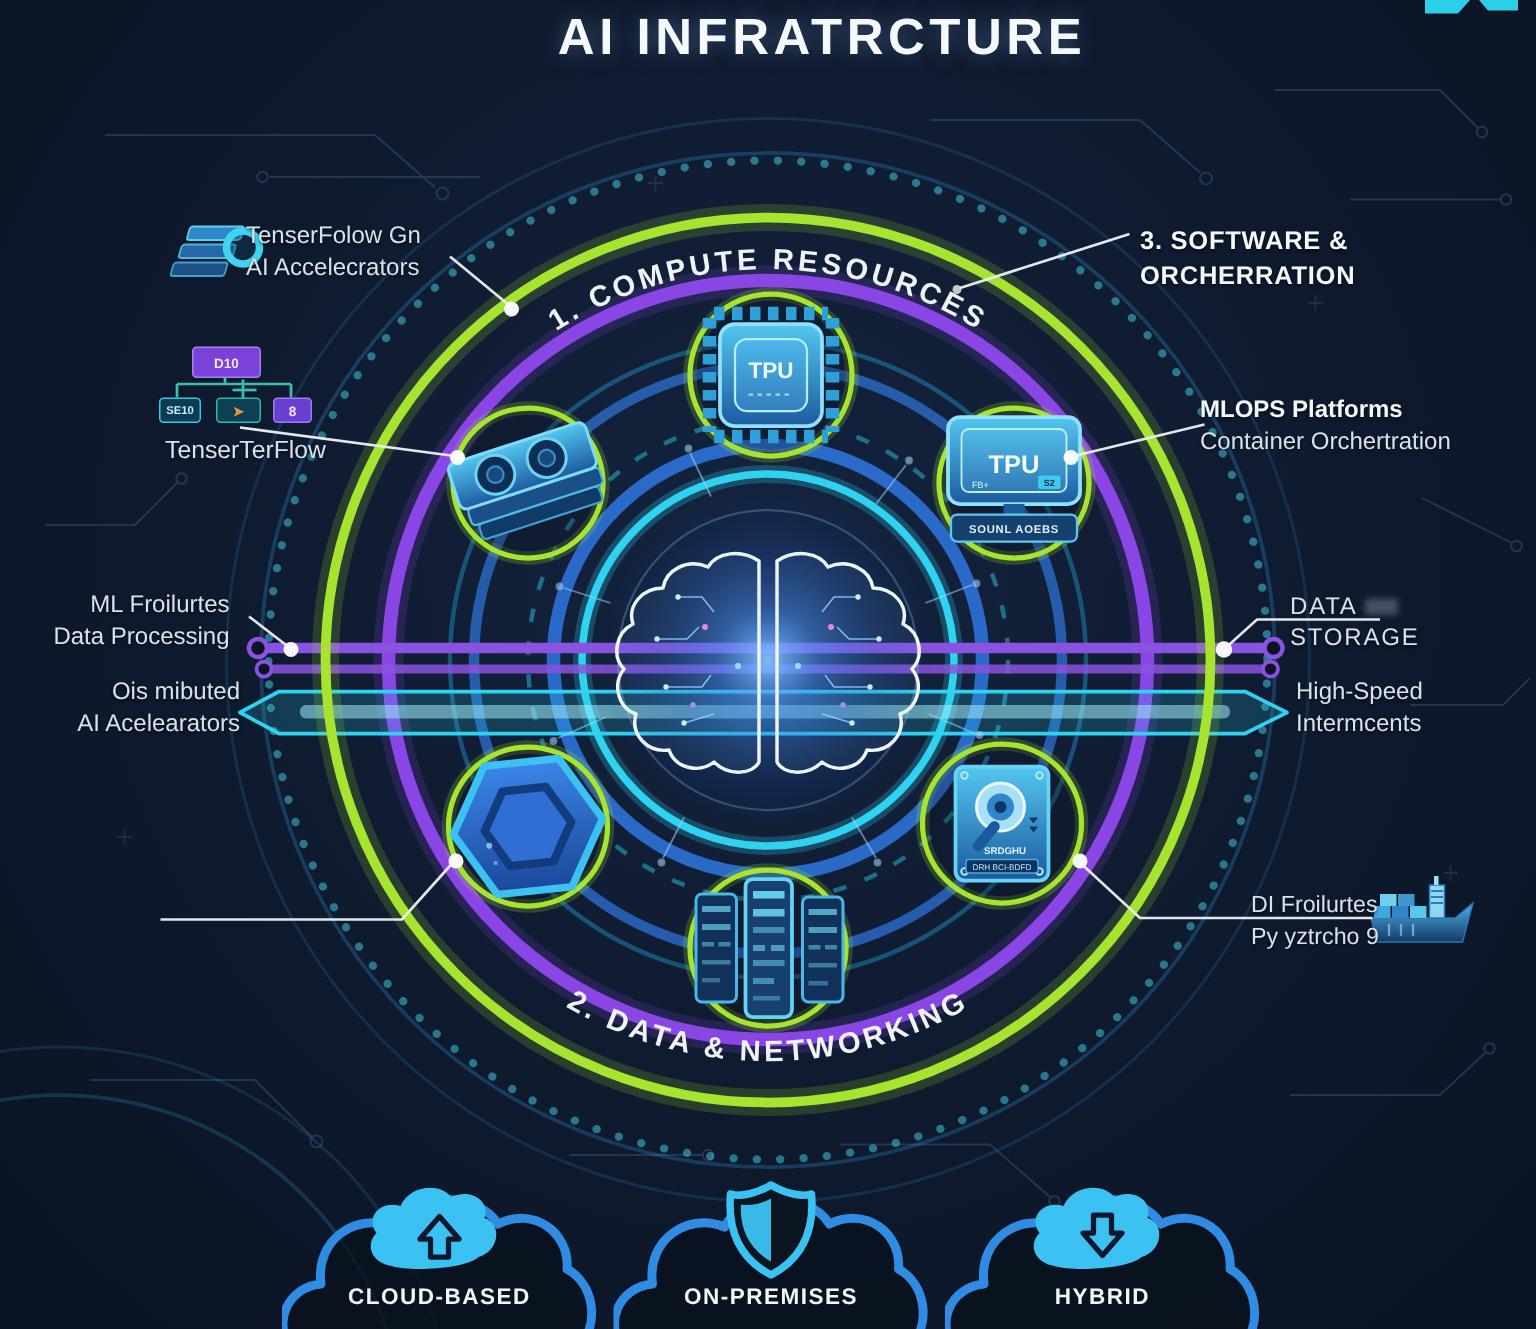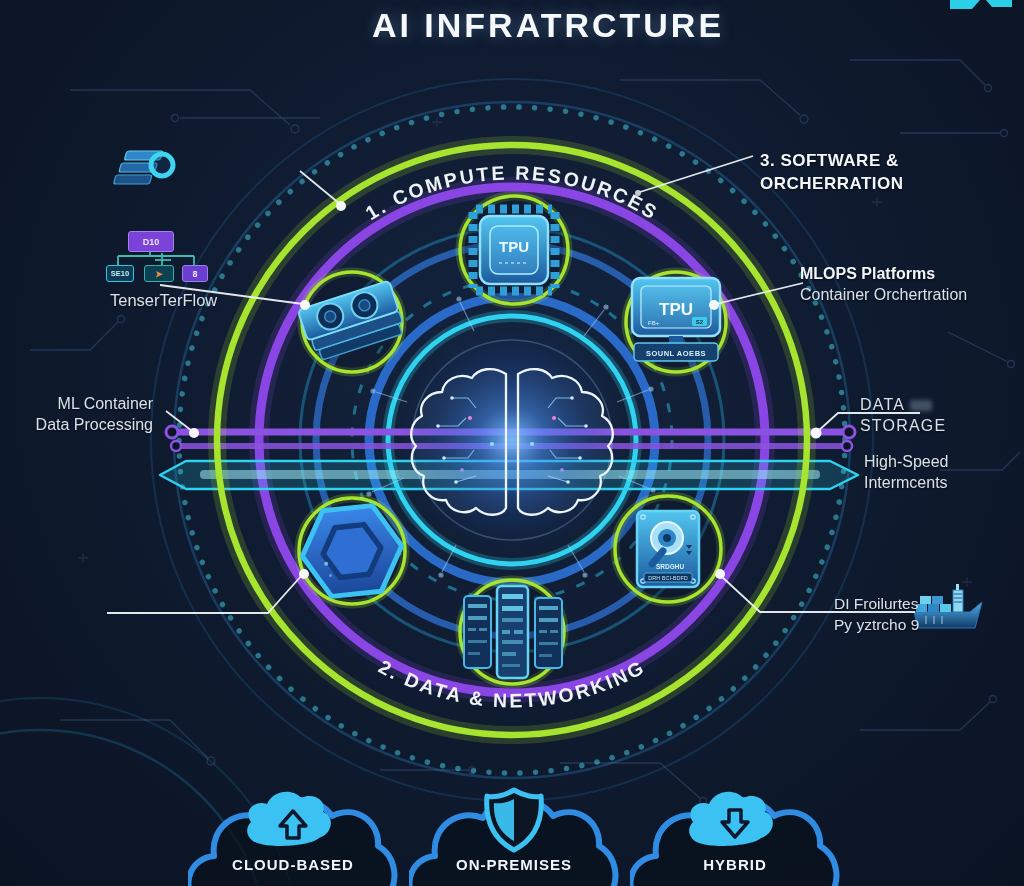--- a/index.html
+++ b/index.html
@@ -360,33 +360,41 @@
     </g>
     <g transform="translate(735,822)">
       <use href="#minicloud" x="-50" y="-40" width="100" height="70"></use>
       <path d="M-6,-12 L-6,0 L-13,0 L0,15 L13,0 L6,0 L6,-12 Z" fill="none" stroke="#0d1830" stroke-width="3.5" stroke-linejoin="round"></path>
     </g>
   </g>
 </svg>
 
 <div class="abs title">AI INFRATRCTURE</div>
 
+<div class="abs lbl" style="left:164px;top:147px;">
+  <div>TenserFolow Gn</div>
+  <div>AI Accelecrators</div>
+</div>
 
 <div class="flowbox" style="left:128px;top:231px;width:44px;height:19px;background:#7a42d8;border:1.5px solid #a87ff2;font-size:9px;color:#efe6ff;">D10</div>
 <div class="flowbox" style="left:106px;top:265px;width:26px;height:15px;background:#0e3a52;border:1.5px solid #2fc8e8;font-size:7.5px;color:#bfeffc;">SE10</div>
 <div class="flowbox" style="left:144px;top:265px;width:28px;height:15px;background:#0d4052;border:1.5px solid #2fb8a8;font-size:9px;color:#e8913f;">➤</div>
 <div class="flowbox" style="left:182px;top:265px;width:24px;height:15px;background:#6a3fd0;border:1.5px solid #9a7ff0;font-size:9px;color:#efe6ff;">8</div>
 
 <div class="abs lbl" style="left:110px;top:290px;font-size:16.5px;">TenserTerFlow</div>
 
 <div class="abs lbl right" style="left:35px;top:393px;width:118px;">
-  <div>ML Container</div>
+  <div>ML Froilurtes</div>
   <div>Data Processing</div>
 </div>
 
+<div class="abs lbl right" style="left:40px;top:451px;width:120px;">
+  <div>Ois mibuted</div>
+  <div>AI Acelearators</div>
+</div>
 
 
 <div class="abs lbl boldhead" style="left:760px;top:149px;font-size:17px;line-height:23px;">
   <div>3. SOFTWARE &amp;</div>
   <div>ORCHERRATION</div>
 </div>
 
 <div class="abs lbl" style="left:800px;top:263px;">
   <div class="b">MLOPS Platforms</div>
   <div style="font-size:16px;">Container Orchertration</div>

